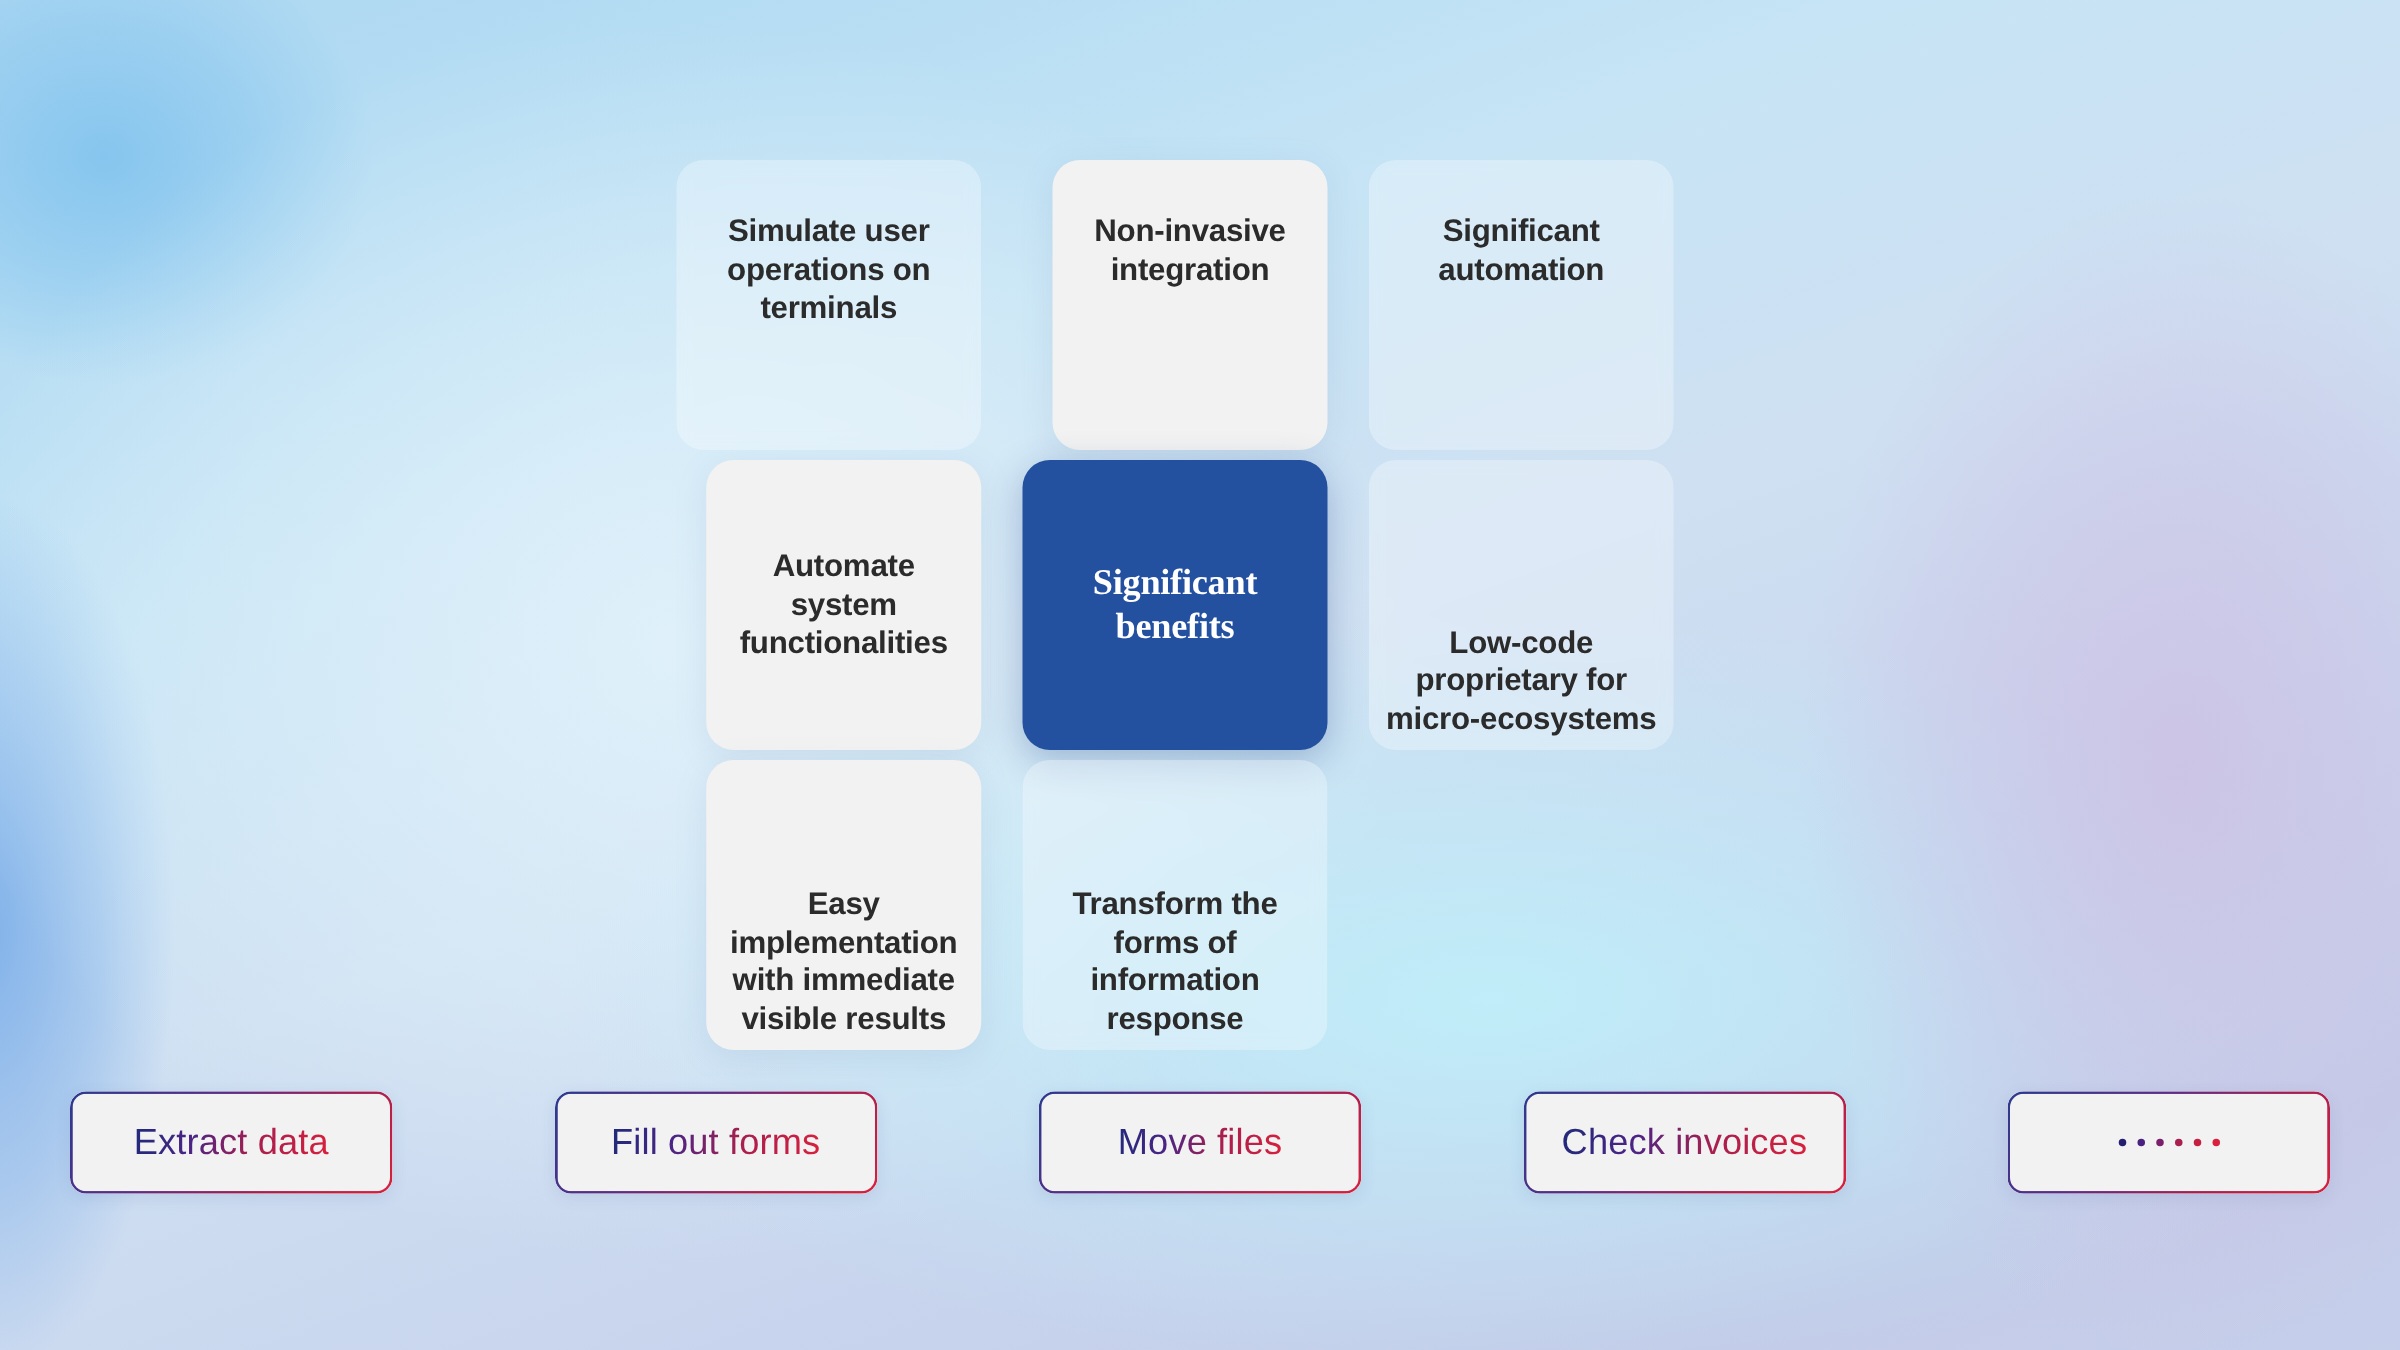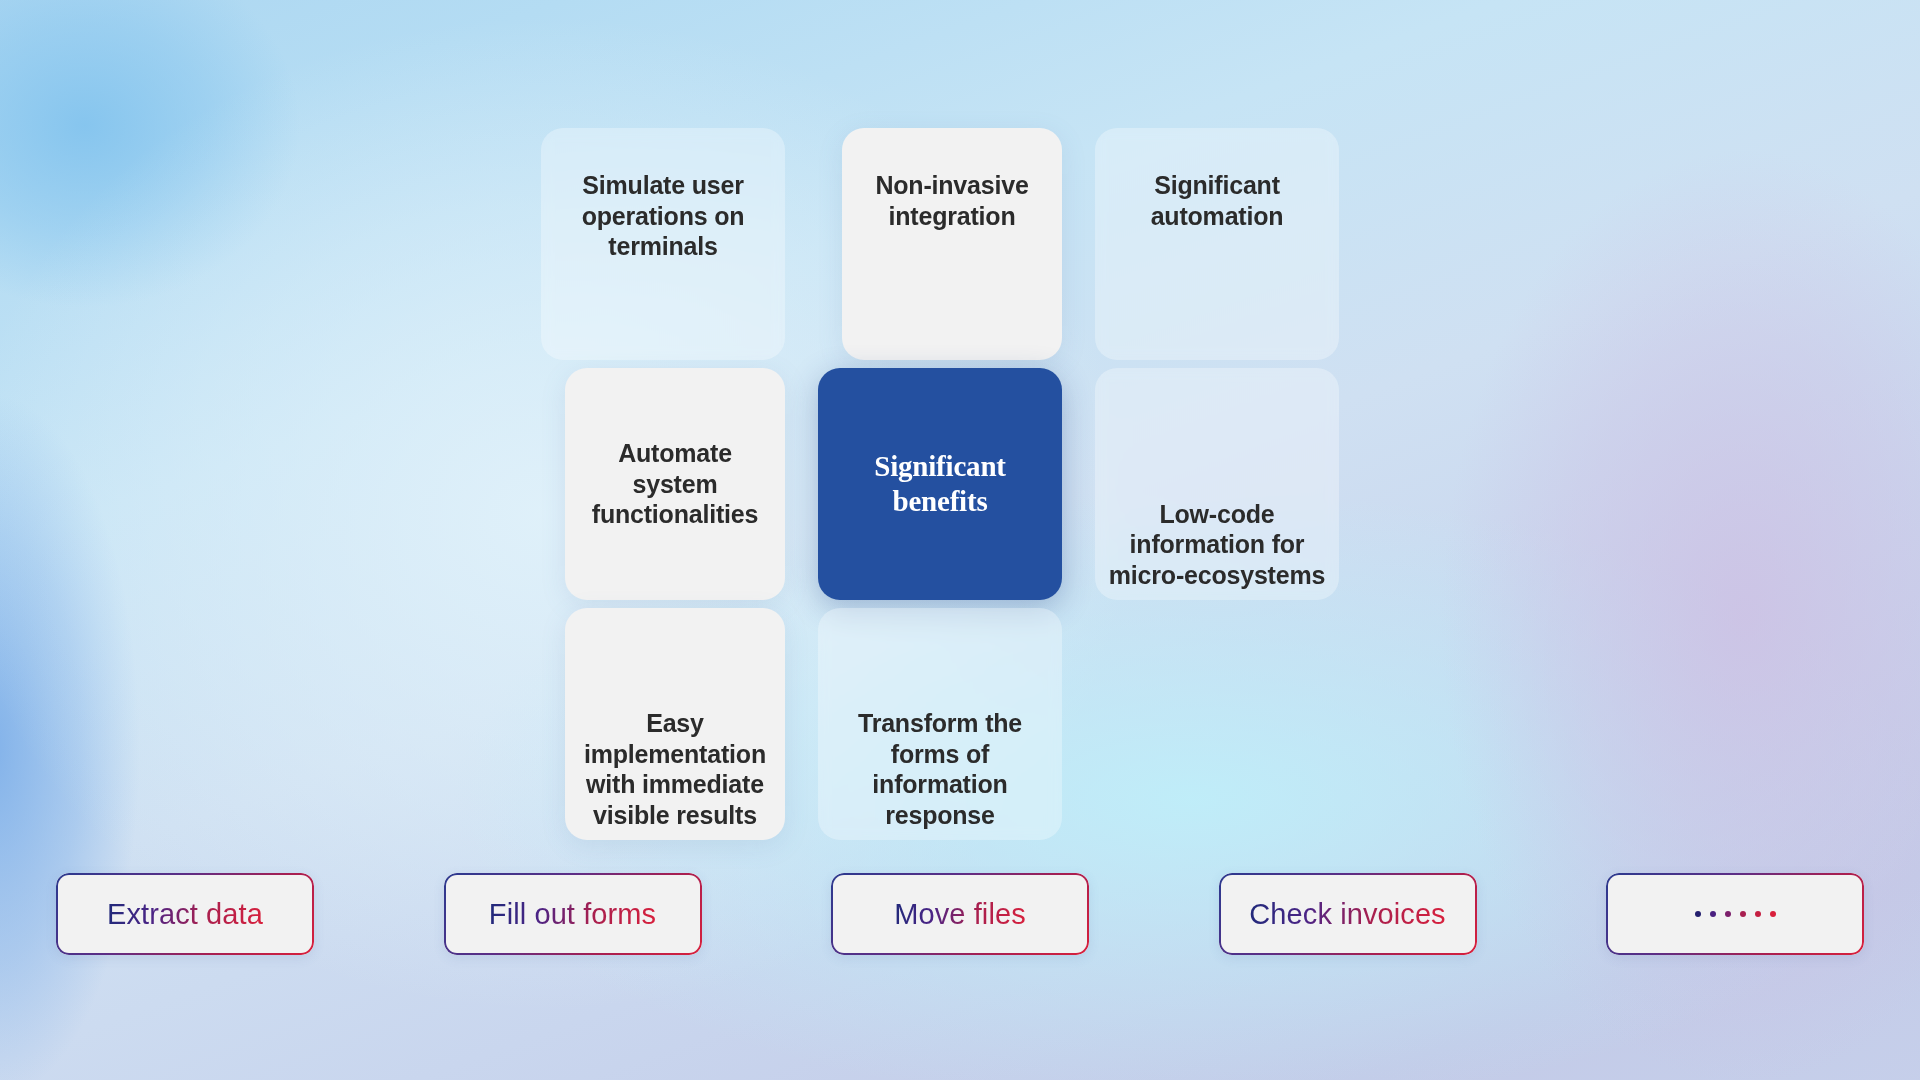--- a/index.html
+++ b/index.html
@@ -234,21 +234,21 @@
     <div class="card solid">
       <div class="card-label">Automate system
 functionalities</div>
     </div>
     <div class="card accent">
       <div class="card-label">Significant
 benefits</div>
     </div>
     <div class="card translucent align-lower">
       <div class="card-label">Low-code
-information for
+proprietary for
 micro-ecosystems</div>
     </div>
     <div class="card solid align-lower">
       <div class="card-label">Easy
 implementation
 with immediate
 visible results</div>
     </div>
     <div class="card translucent align-lower">
       <div class="card-label">Transform the

